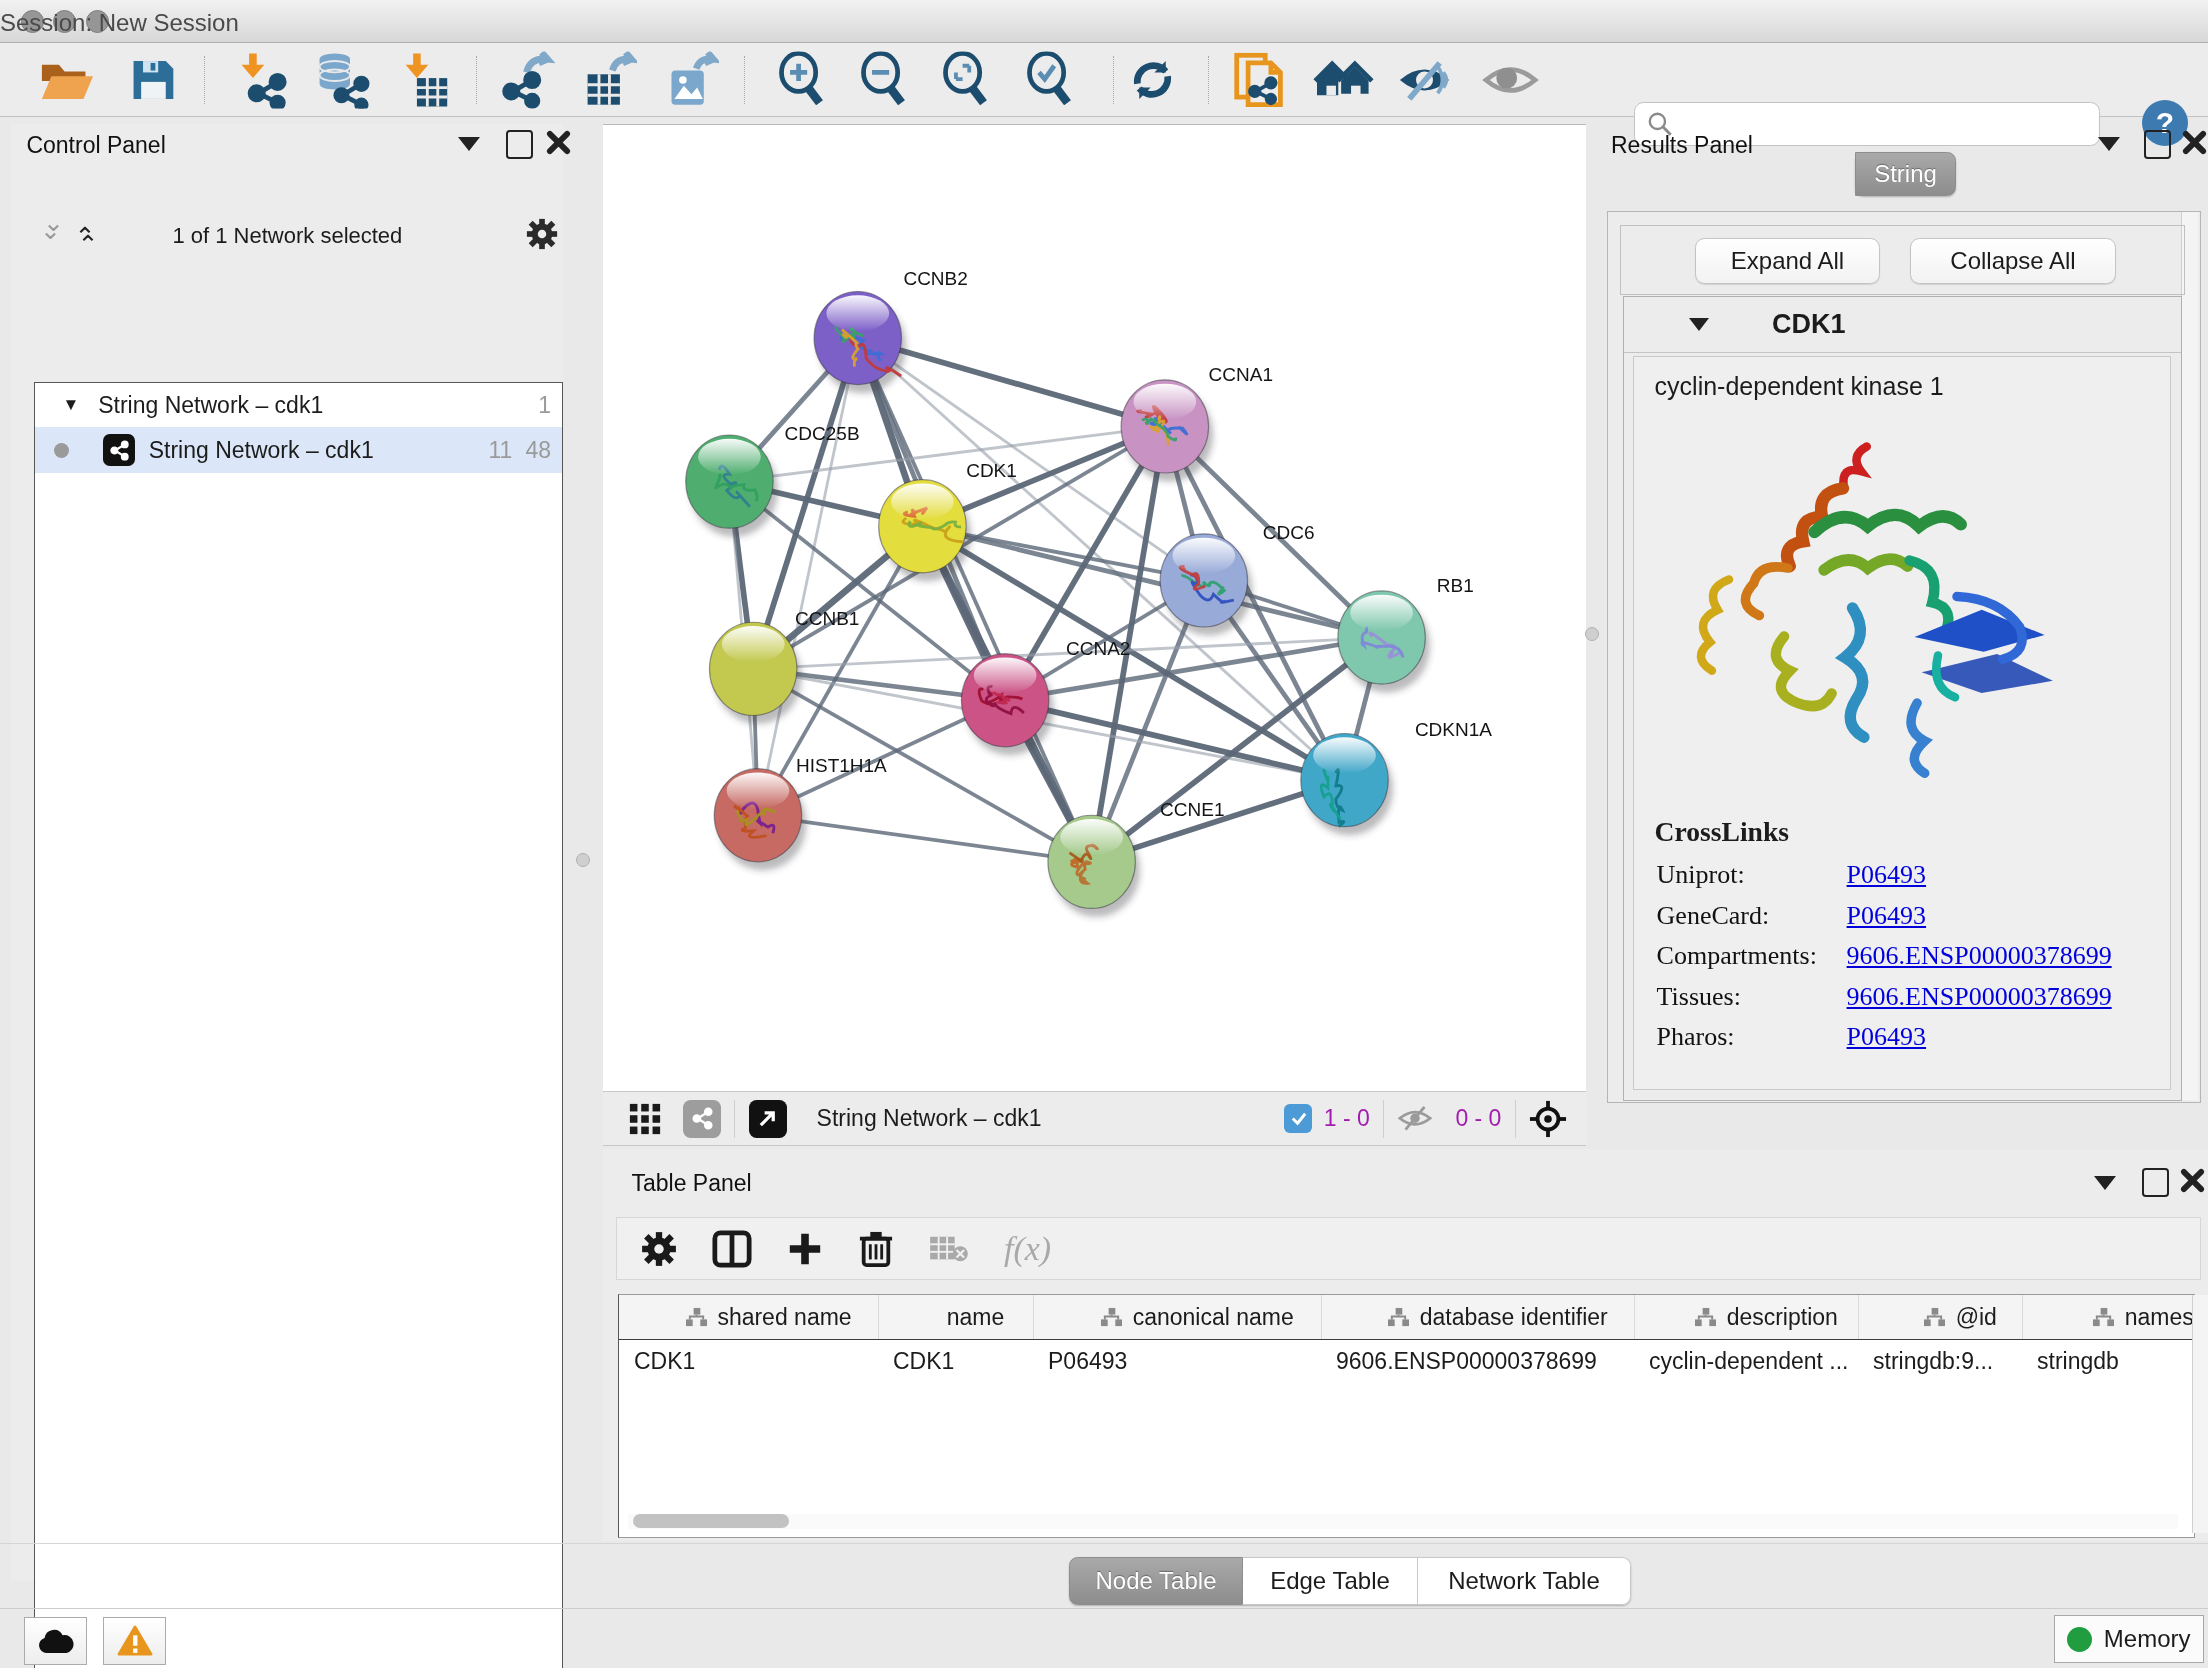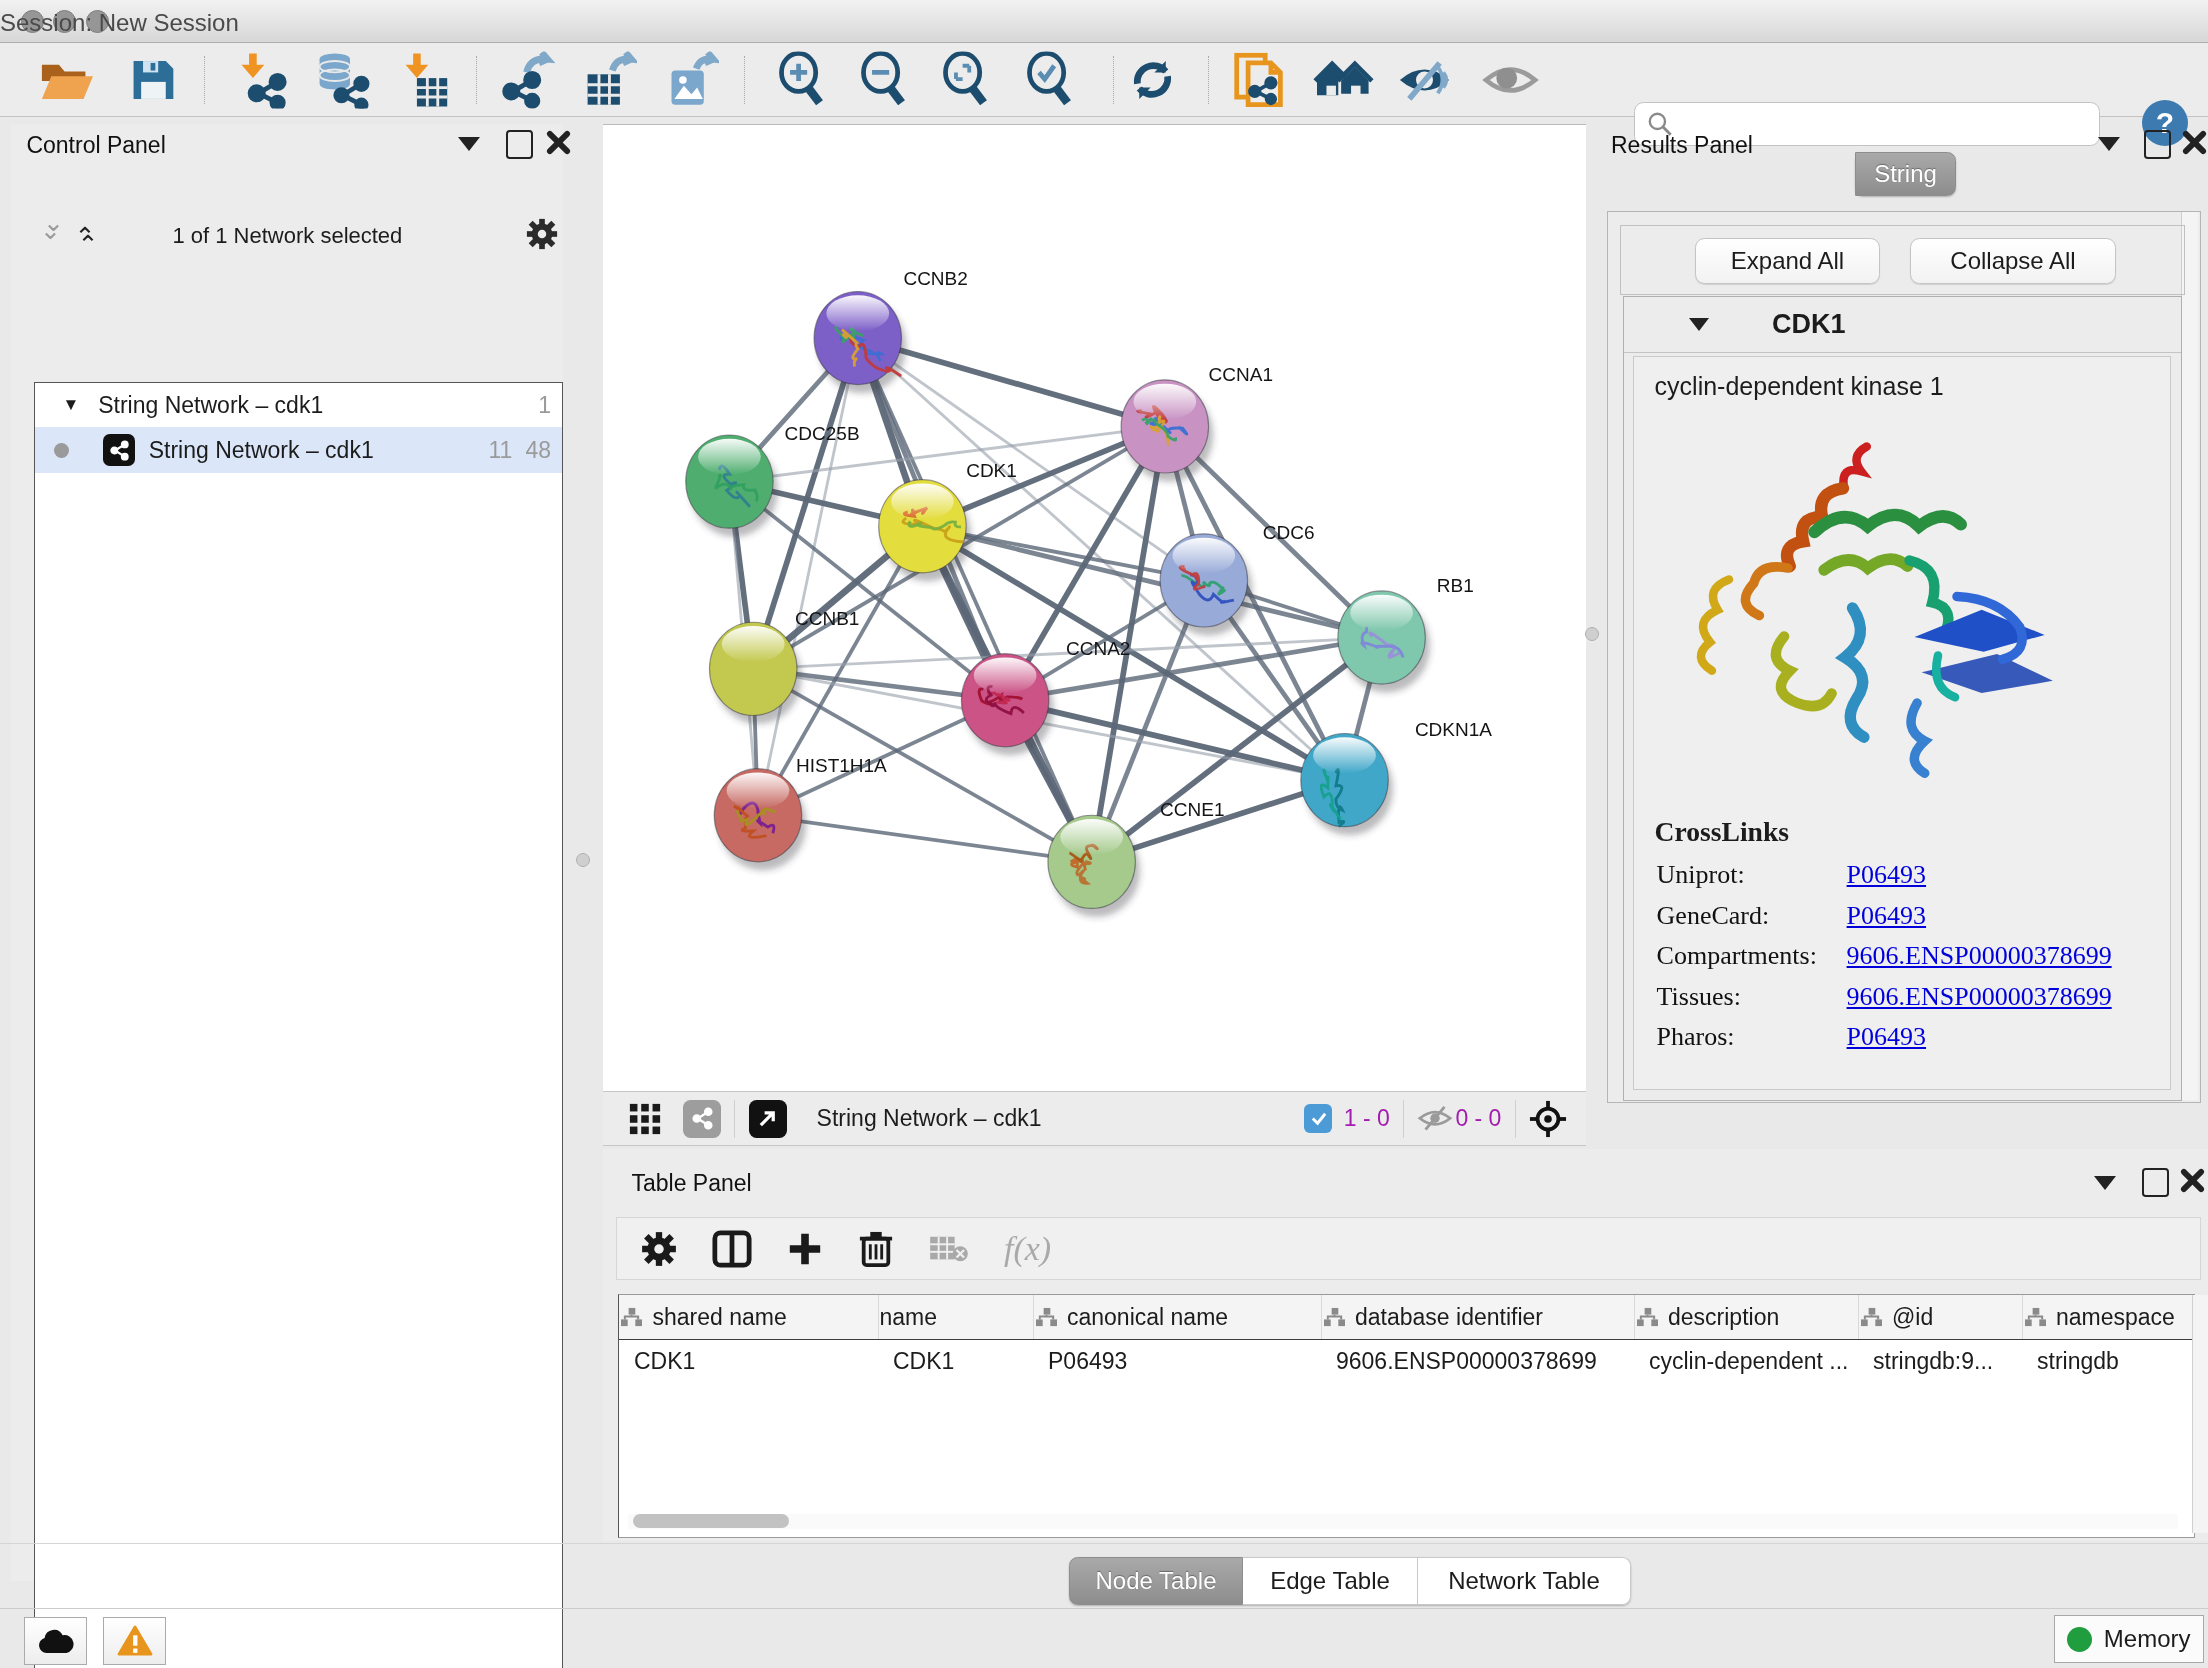--- a/index.html
+++ b/index.html
@@ -61,21 +61,21 @@
   .xl-row{display:flex;font-size:26px;margin:10.5px 0 0 23px;}
   .xl-label{width:190px;color:#111;}
   .xl-link{color:#0000dd;text-decoration:underline;}
   
   .tbl-panel{left:603px;top:1149px;width:1605px;height:392px;background:#ececec;}
   .tbl-toolbar{left:616px;top:1217px;width:1585px;height:63px;background:#f0f0f0;border:1px solid #d6d6d6;display:flex;align-items:center;gap:34px;padding-left:23px;box-sizing:border-box;}
   .tbl-wrap{left:618px;top:1294px;width:1575px;height:242px;background:#fff;border:1px solid #9a9a9a;border-left:1.9px solid #555;overflow:hidden;}
   table.ntable{border-collapse:collapse;table-layout:fixed;width:1655px;font-size:23px;}
   table.ntable th{font-weight:normal;background:#f4f4f4;border-bottom:1.9px solid #3c3c3c;border-right:1px solid #d9d9d9;height:42px;text-align:center;}
   table.ntable td{height:40px;padding-left:15px;text-align:left;white-space:nowrap;overflow:hidden;}
-  .th-inner{display:flex;align-items:center;gap:9.5px;}
+  .th-inner{display:flex;align-items:center;justify-content:center;gap:9.5px;padding-left:40px;}
   .hscroll{left:628px;top:1514px;width:1550px;height:15px;background:#fafafa;}
   .hthumb{left:633px;top:1514px;width:156px;height:14.3px;border-radius:7.6px;background:#c2c2c2;}
   .vscroll-tbl{left:2192px;top:1295px;width:15px;height:238px;background:#f4f4f4;border-left:1px solid #d0d0d0;}
   
   .footline{left:0;top:1543px;width:2208px;height:0;border-top:1px solid #d5d5d5;}
   .statusline{left:0;top:1608px;width:2208px;height:0;border-top:1px solid #cccccc;}
   .sb-btn{top:1617px;width:61px;height:46px;background:linear-gradient(#ffffff,#ededed);border:1.9px solid #ababab;display:flex;align-items:center;justify-content:center;}
   .mem-btn{left:2054px;top:1615px;width:148px;height:46px;background:#fbfbfb;border:1.9px solid #a8a8a8;display:flex;align-items:center;justify-content:center;gap:11.4px;font-size:24px;}
   .mem-dot{width:25px;height:25px;border-radius:50%;background:#1f9d3f;}
   .chev{font-size:25px;line-height:19px;letter-spacing:-1.9px;}
@@ -508,21 +508,21 @@
         <path d="M4 10 l5 5 8 -10" stroke="#fff" stroke-width="3" fill="none"></path>
       </svg>
   </span>
   <span class="gray-txt" style="margin-left:11.4px">1 - 0</span>
   <span class="bb-sep"></span>
   <svg width="36" height="28.5" viewBox="0 0 38 30">
     <path d="M3 15 Q19 2 35 15 Q19 28 3 15 z" fill="none" stroke="#9a9a9a" stroke-width="3"></path>
     <circle cx="19" cy="15" r="5" fill="#9a9a9a"></circle>
       <line x1="29" y1="3" x2="9" y2="27" stroke="#9a9a9a" stroke-width="3"></line>
   </svg>
-  <span class="gray-txt" style="margin-left:2px">0 - 0</span>
+  <span class="gray-txt" style="margin-left:22px">0 - 0</span>
   <span class="bb-sep"></span>
   <svg style="margin-right:19px" width="38" height="38" viewBox="0 0 40 40">
     <circle cx="20" cy="20" r="11" fill="none" stroke="#111" stroke-width="4"></circle>
     <g stroke="#111" stroke-width="4">
         <line x1="20" y1="1" x2="20" y2="9"></line>
         <line x1="20" y1="31" x2="20" y2="39"></line>
         <line x1="1" y1="20" x2="9" y2="20"></line>
         <line x1="31" y1="20" x2="39" y2="20"></line>
       </g>
     <circle cx="20" cy="20" r="4" fill="#111"></circle>

